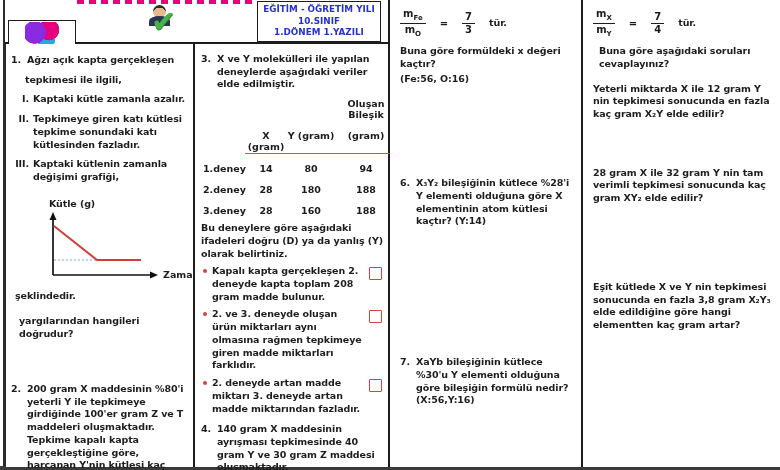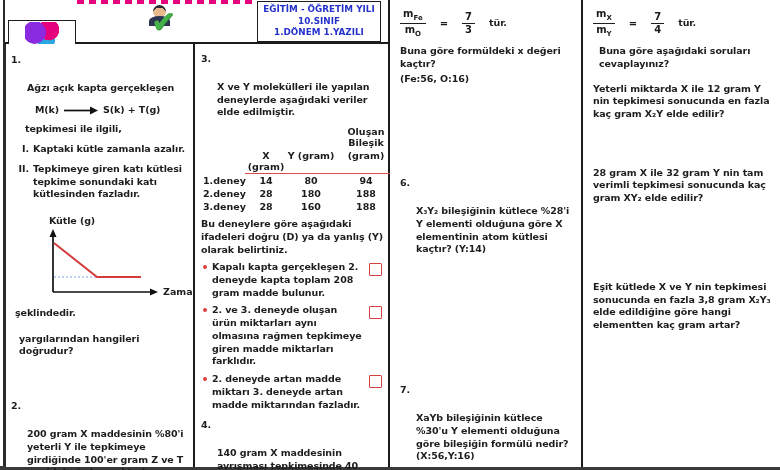--- a/index.html
+++ b/index.html
@@ -52,37 +52,37 @@
 
   
   .col { position:absolute; top:44px; background:#fff; }
   #col1 { left:6px;  width:187px; height:423px; padding:10px 5px 0 5px; }
   #col2 { left:195px; width:193px; height:423px; padding:9px 5px 0 6px; }
   #col3 { left:390px; top:0; width:191px; height:467px; padding:8px 8px 0 10px; }
   #col4 { left:583px; top:0; width:197px; height:467px; padding:8px 8px 8px 10px; }
 
   .qrow { display:flex; }
   .qrow .qnum { flex:0 0 16px; text-align:left; }
-  .qrow .qtext { flex:1;margin-top:28px; }
+  .qrow .qtext { flex:1; }
 
   
   .equation { display:flex; align-items:center; gap:5px; margin:9px 0 0 24px; }
   .rx-arrow { display:inline-block; }
 
   .roman-item { display:flex; margin-top:7px; }
   .roman-item .rnum { flex:0 0 22px; text-align:right; padding-right:4px; font-weight:700; }
   .roman-item .rtext { flex:1; }
 
   
   .graph-block { margin:8px 0 0 28px; }
   .graph-ylabel { margin-left:10px; display:inline-block; }
   .graph-xlabel { font:600 9.5px "DejaVu Sans", sans-serif; fill:#1d1d1d; }
 
   
-  .dtable { display:grid; grid-template-columns:44px 42px 48px 62px; margin:6px 0 0 0; row-gap:0; }
+  .dtable { display:grid; grid-template-columns:44px 42px 48px 62px; margin:6px 0 0 0; row-gap:8px; }
   .dtable .cell { font-size:9.5px; font-weight:600; text-align:center; padding:1px 0; }
   .dtable .lab { text-align:left; padding-left:2px; }
   .dtable .underlined { border-bottom:1.6px solid #e04a45; }
 
   
   .check-row { display:flex; align-items:flex-start; margin-top:5px; }
   .bullet-dot { flex:0 0 4px; width:4px; height:4px; border-radius:50%; background:#d84040; margin:4px 5px 0 2px; }
   .check-text { flex:1; }
   .dy-box { flex:0 0 13px; width:13px; height:13px; border:1.7px solid #d84040; border-radius:1px; margin:2px 1px 0 5px; background:#fff; }
 
@@ -124,38 +124,34 @@
       <div>1.DÖNEM 1.YAZILI</div>
     </div>
   </div>
 
   <div class="col" id="col1">
     <div class="qrow t">
       <span class="qnum num">1.</span>
       <span class="qtext">Ağzı açık kapta gerçekleşen</span>
     </div>
 
-    <div class="equation t">
-      <span>M(k)</span>
-      <svg class="rx-arrow" width="34" height="9">
-        <line x1="0" y1="4.5" x2="27" y2="4.5" stroke="#111" stroke-width="1.7"></line>
-        <polygon points="26,0.5 34,4.5 26,8.5" fill="#111"></polygon>
-      </svg>
-      <span>S(k)  +  T(g)</span>
-    </div>
 
     <div class="t" style="margin:7px 0 0 14px;">tepkimesi ile ilgili,</div>
 
     <div class="roman-item t">
       <span class="rnum">I.</span>
       <span class="rtext">Kaptaki kütle zamanla azalır.</span>
     </div>
     <div class="roman-item t">
       <span class="rnum">II.</span>
       <span class="rtext">Tepkimeye giren katı kütlesi tepkime sonundaki katı kütlesinden fazladır.</span>
+    </div>
+    <div class="roman-item t">
+      <span class="rnum">III.</span>
+      <span class="rtext">Kaptaki kütlenin zamanla değişimi grafiği,</span>
     </div>
 
     <div class="graph-block">
       <span class="t graph-ylabel">Kütle (g)</span>
       <svg width="160" height="74">
         <line x1="14" y1="8" x2="14" y2="64" stroke="#111" stroke-width="1.7"></line>
         <polygon points="10.5,9 14,1 17.5,9" fill="#111"></polygon>
         <line x1="14" y1="64" x2="112" y2="64" stroke="#111" stroke-width="1.7"></line>
         <polygon points="111,60.5 119,64 111,67.5" fill="#111"></polygon>
         <line x1="15" y1="49" x2="58" y2="49" stroke="#7aa7e0" stroke-width="1.2" stroke-dasharray="2,2"></line>

